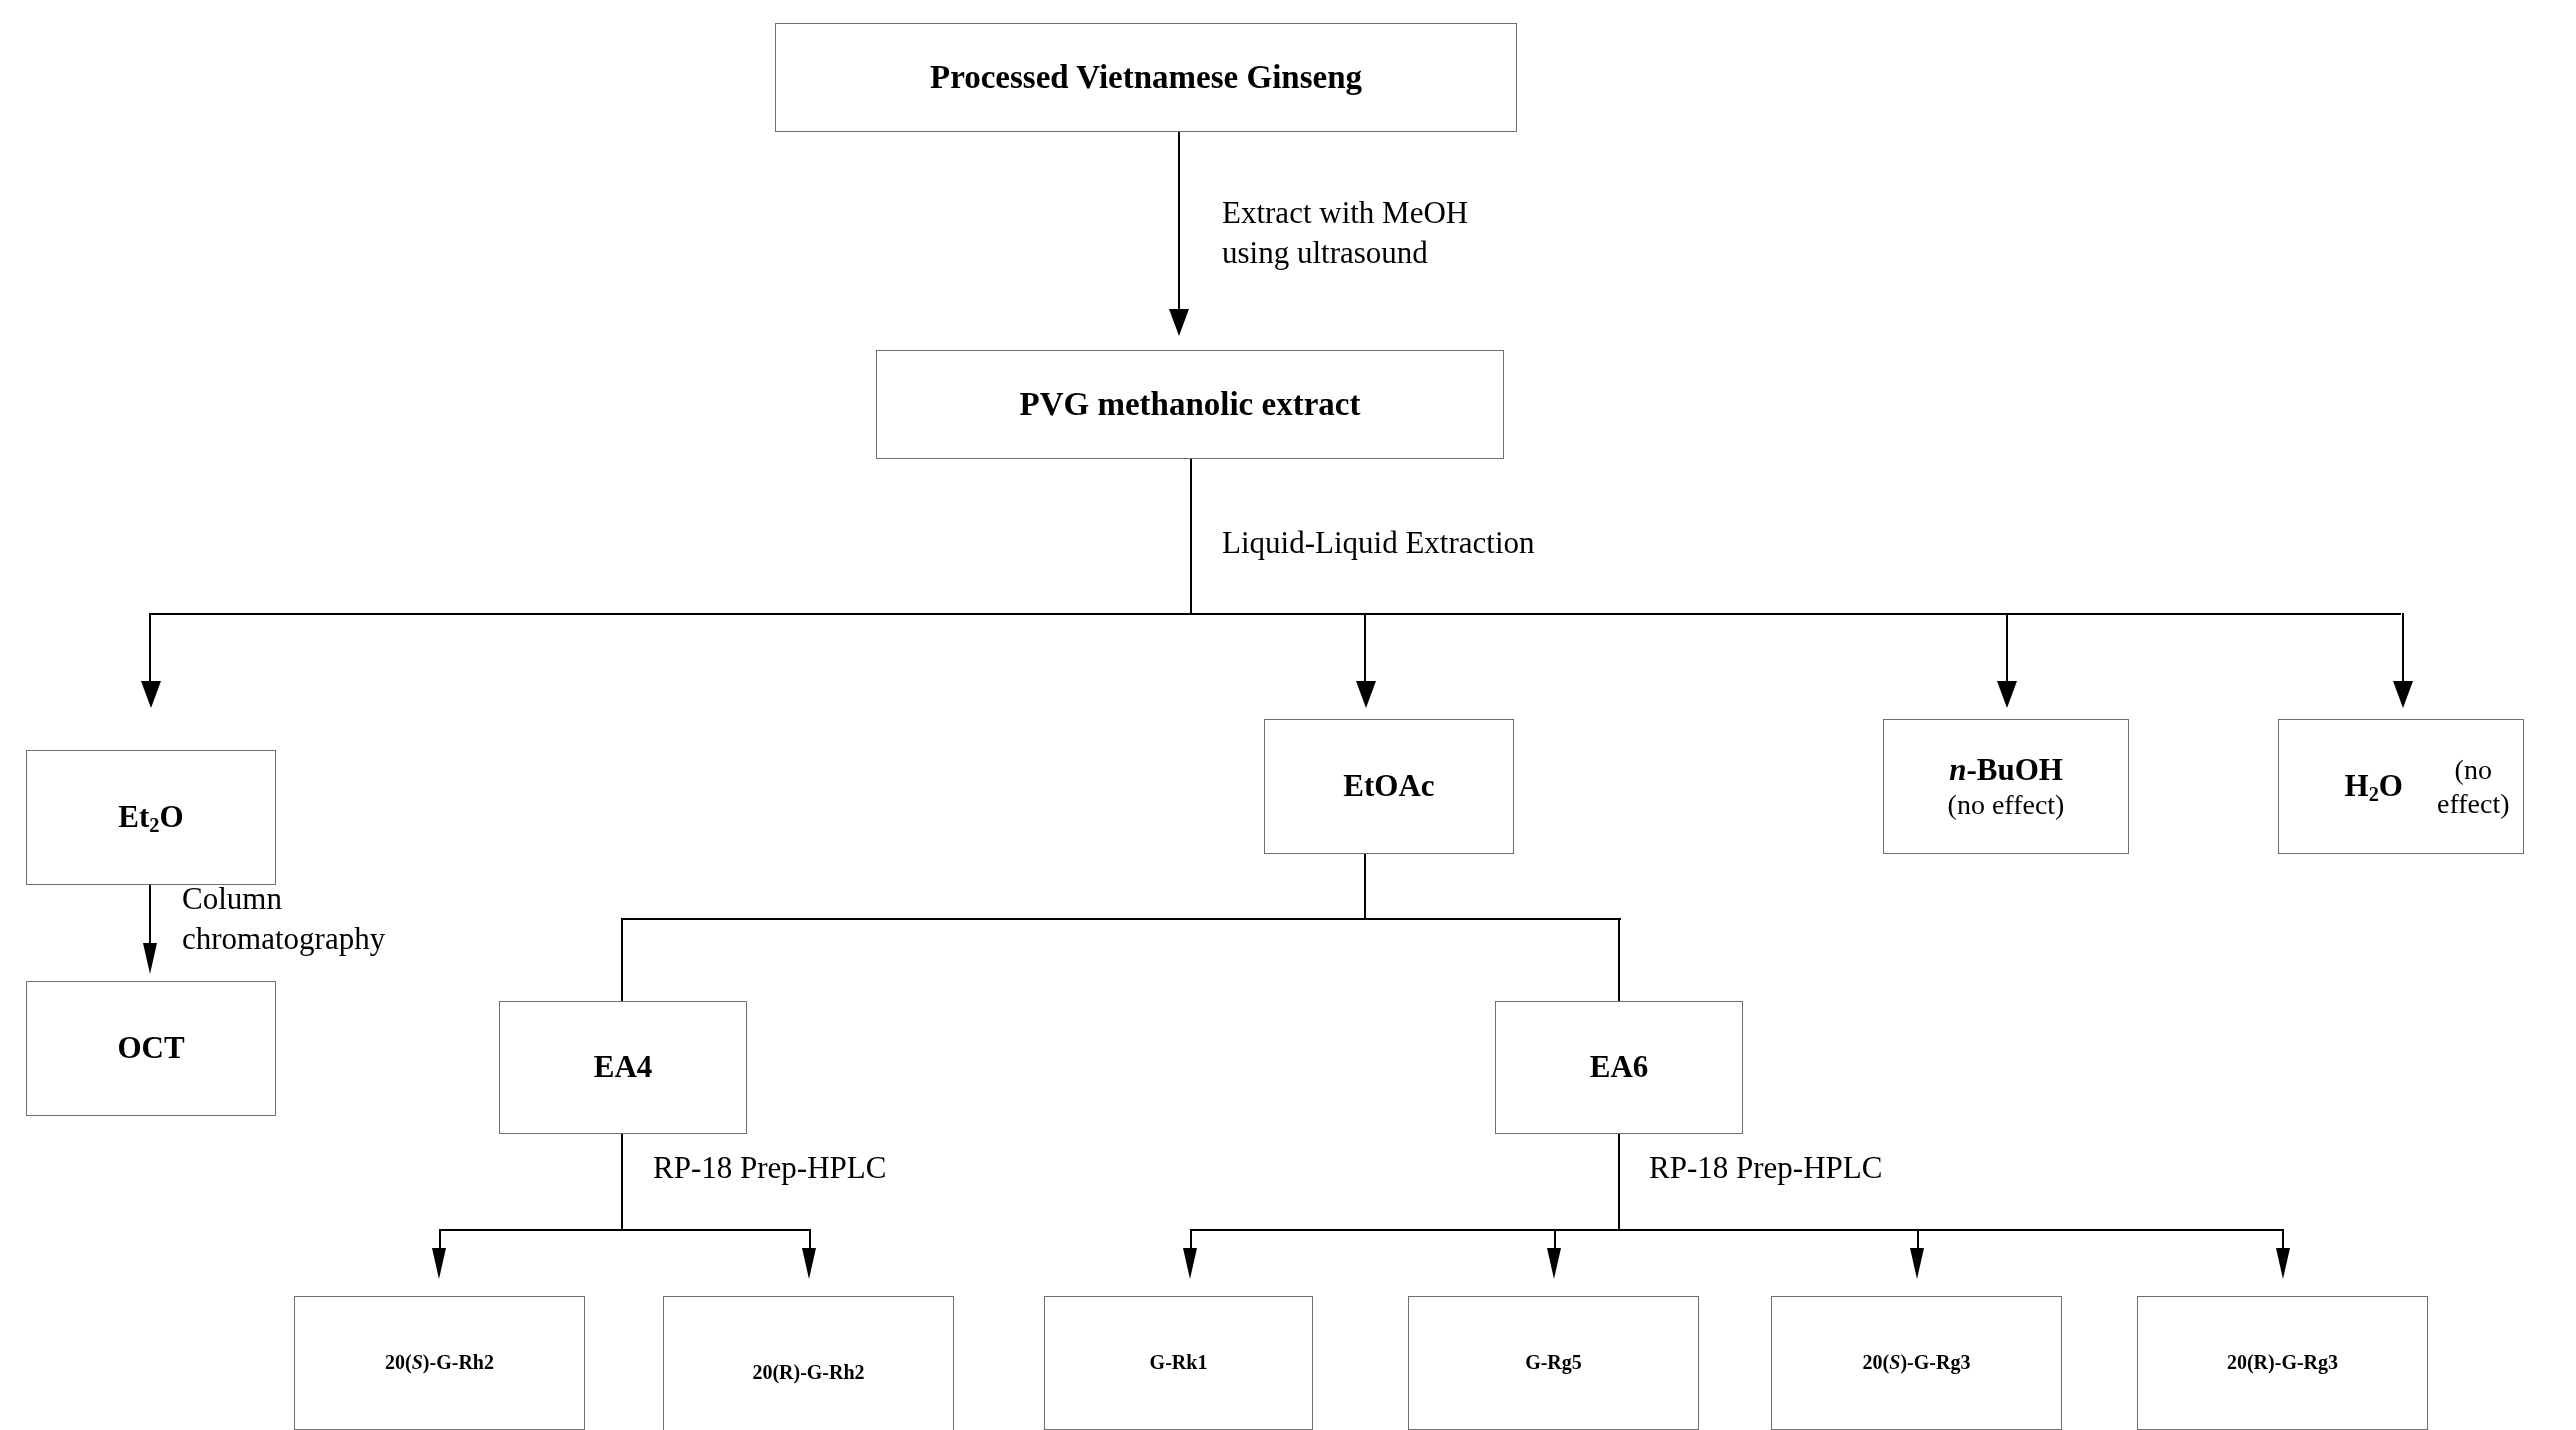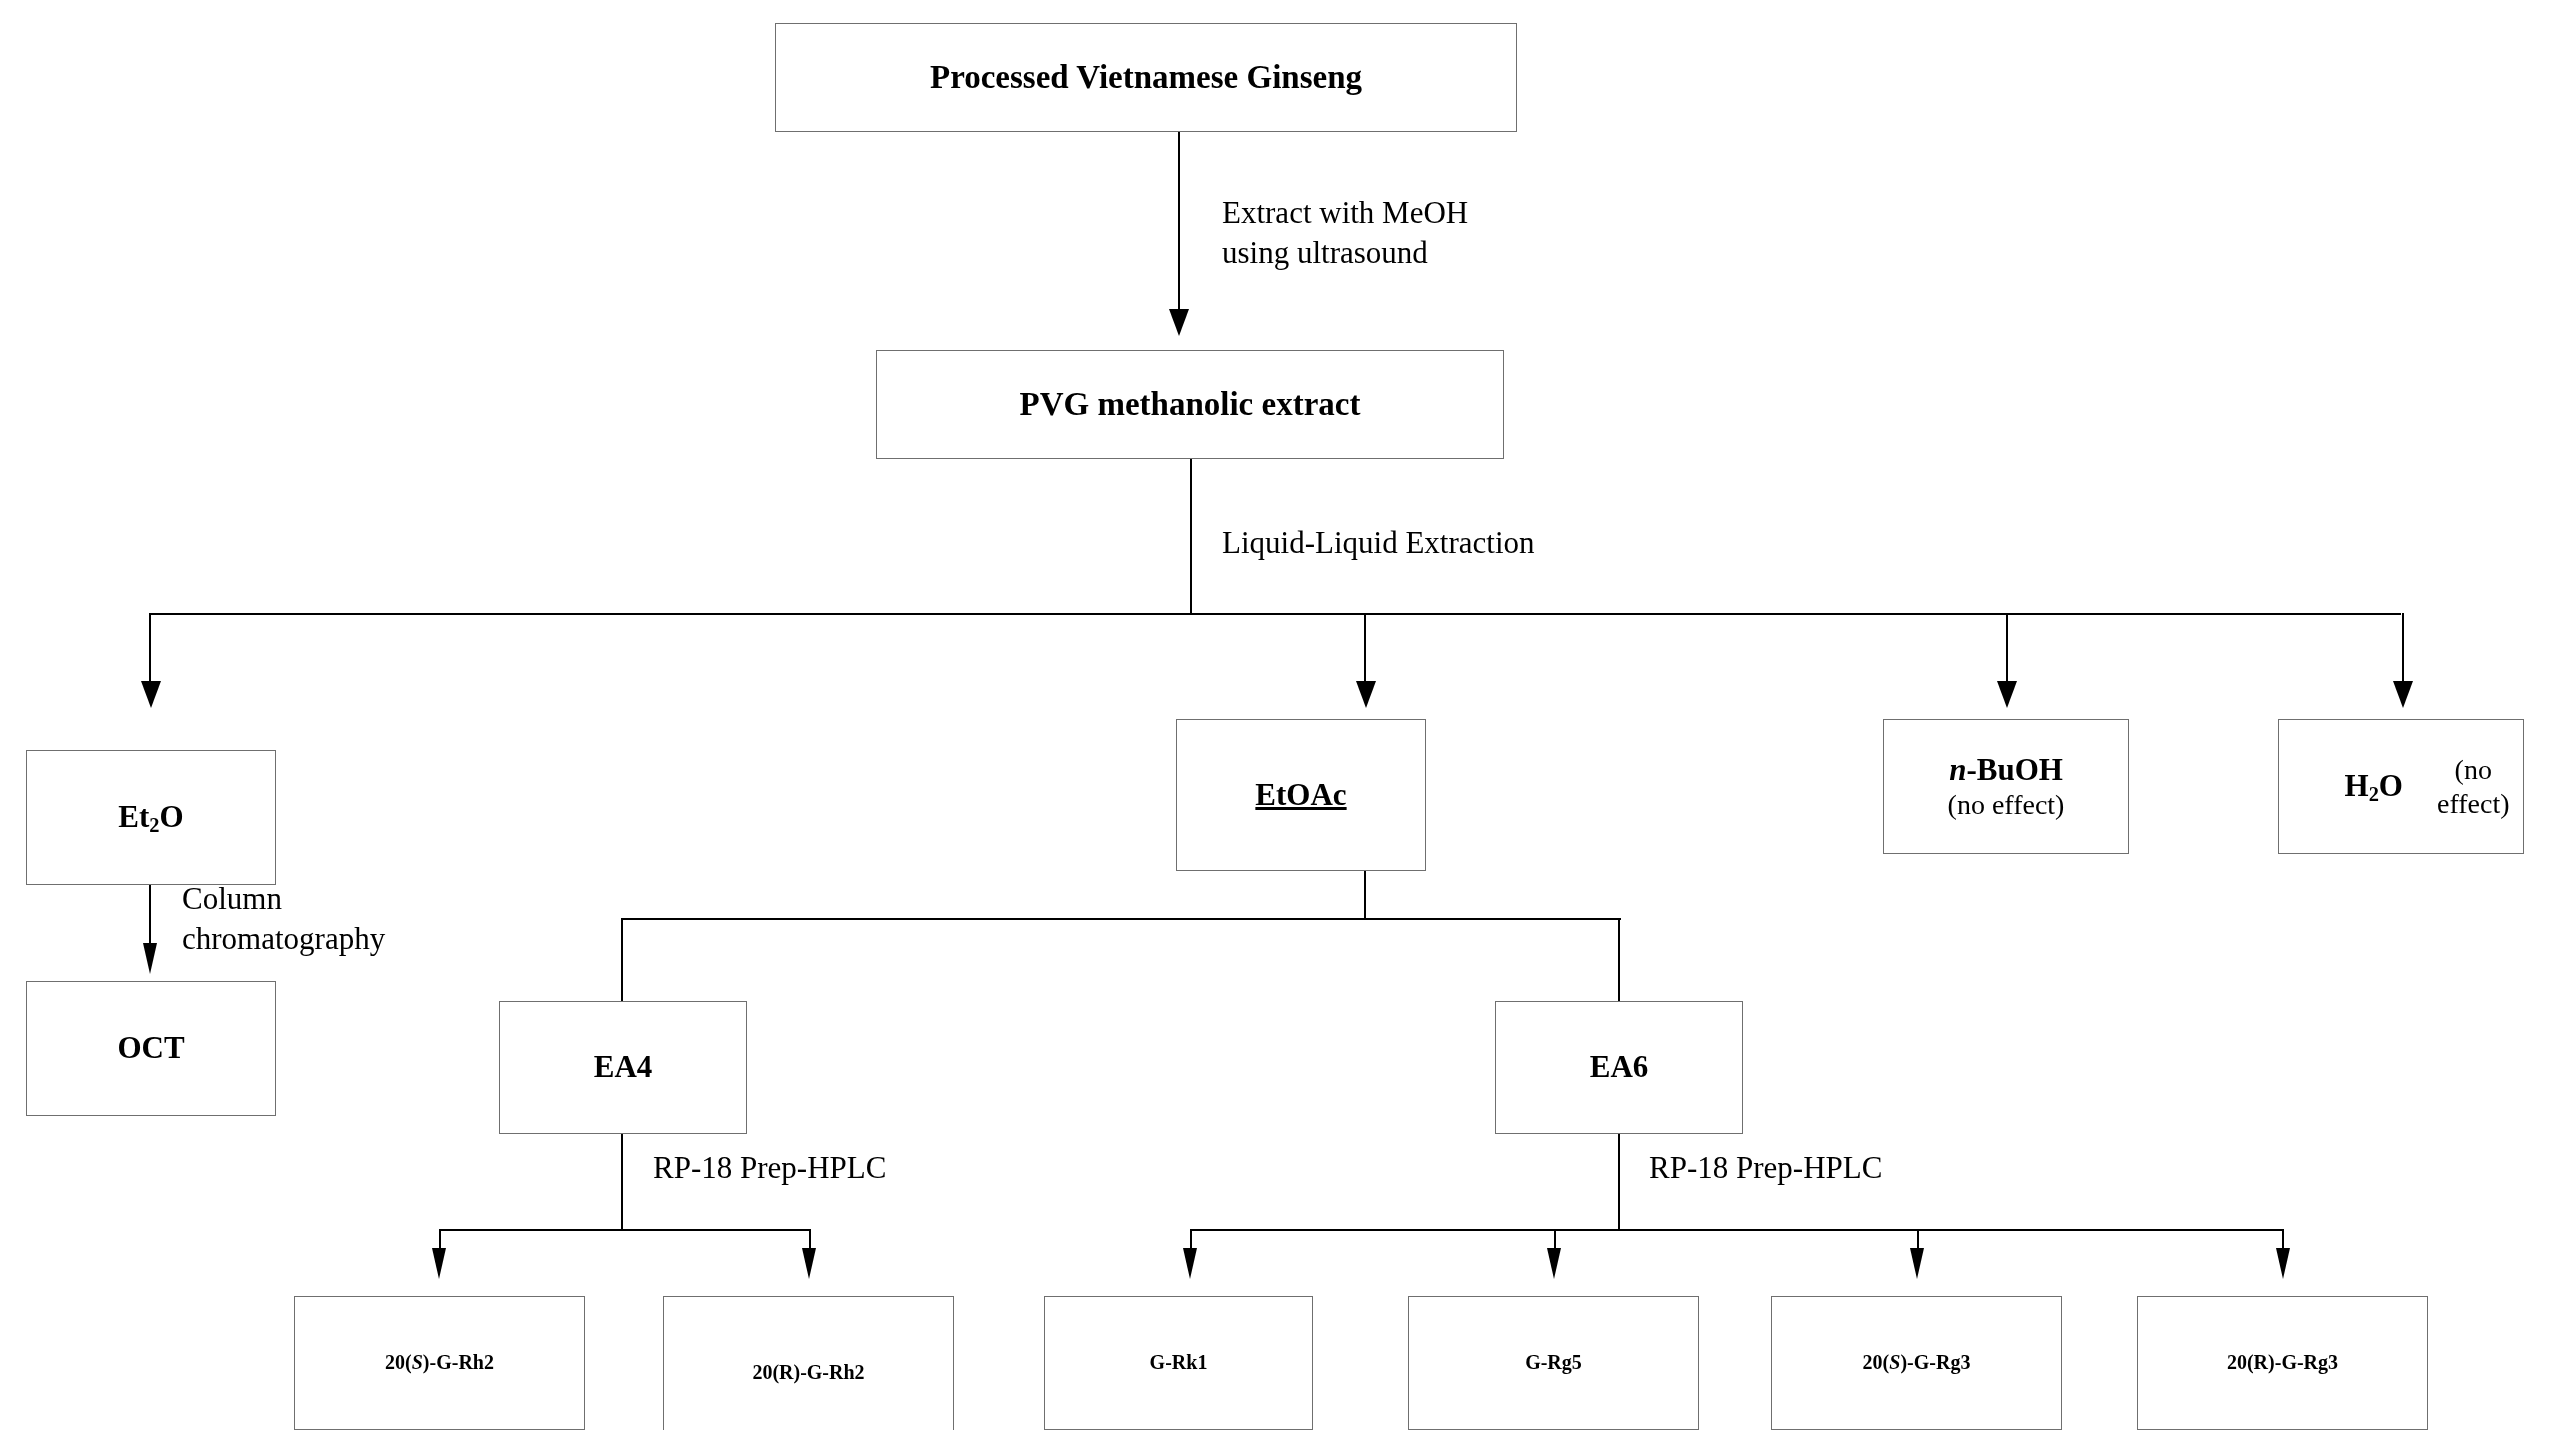--- a/index.html
+++ b/index.html
@@ -112,21 +112,21 @@
   <div class="vline" style="left:2006px;top:613px;height:72px;"></div>
   <div class="arrow" style="left:1997px;top:681px;"></div>
 
   <div class="vline" style="left:2402px;top:613px;height:72px;"></div>
   <div class="arrow" style="left:2393px;top:681px;"></div>
 
   <div class="box fs-box bold" style="left:26px;top:719px;width:250px;height:135px;margin-top:31px;">
     <span class="lbl"><span>Et</span><span class="sub">2</span><span>O</span></span>
   </div>
 
-  <div class="box fs-box bold" style="left:1176px;top:719px;width:250px;height:152px;text-decoration:underline;">
+  <div class="box fs-box bold" style="left:1264px;top:719px;width:250px;height:135px;">
     <span class="lbl">EtOAc</span>
   </div>
 
   <div class="box fs-box" style="left:1883px;top:719px;width:246px;height:135px;flex-direction:column;">
     <span class="lbl bold"><span class="ital">n</span><span>-BuOH</span></span>
     <span class="lbl normal fs-small">(no effect)</span>
   </div>
 
   <div class="box fs-box" style="left:2278px;top:719px;width:246px;height:135px;flex-direction:row;padding-left:45px;">
     <span class="lbl bold"><span>H</span><span class="sub">2</span><span>O</span></span>

